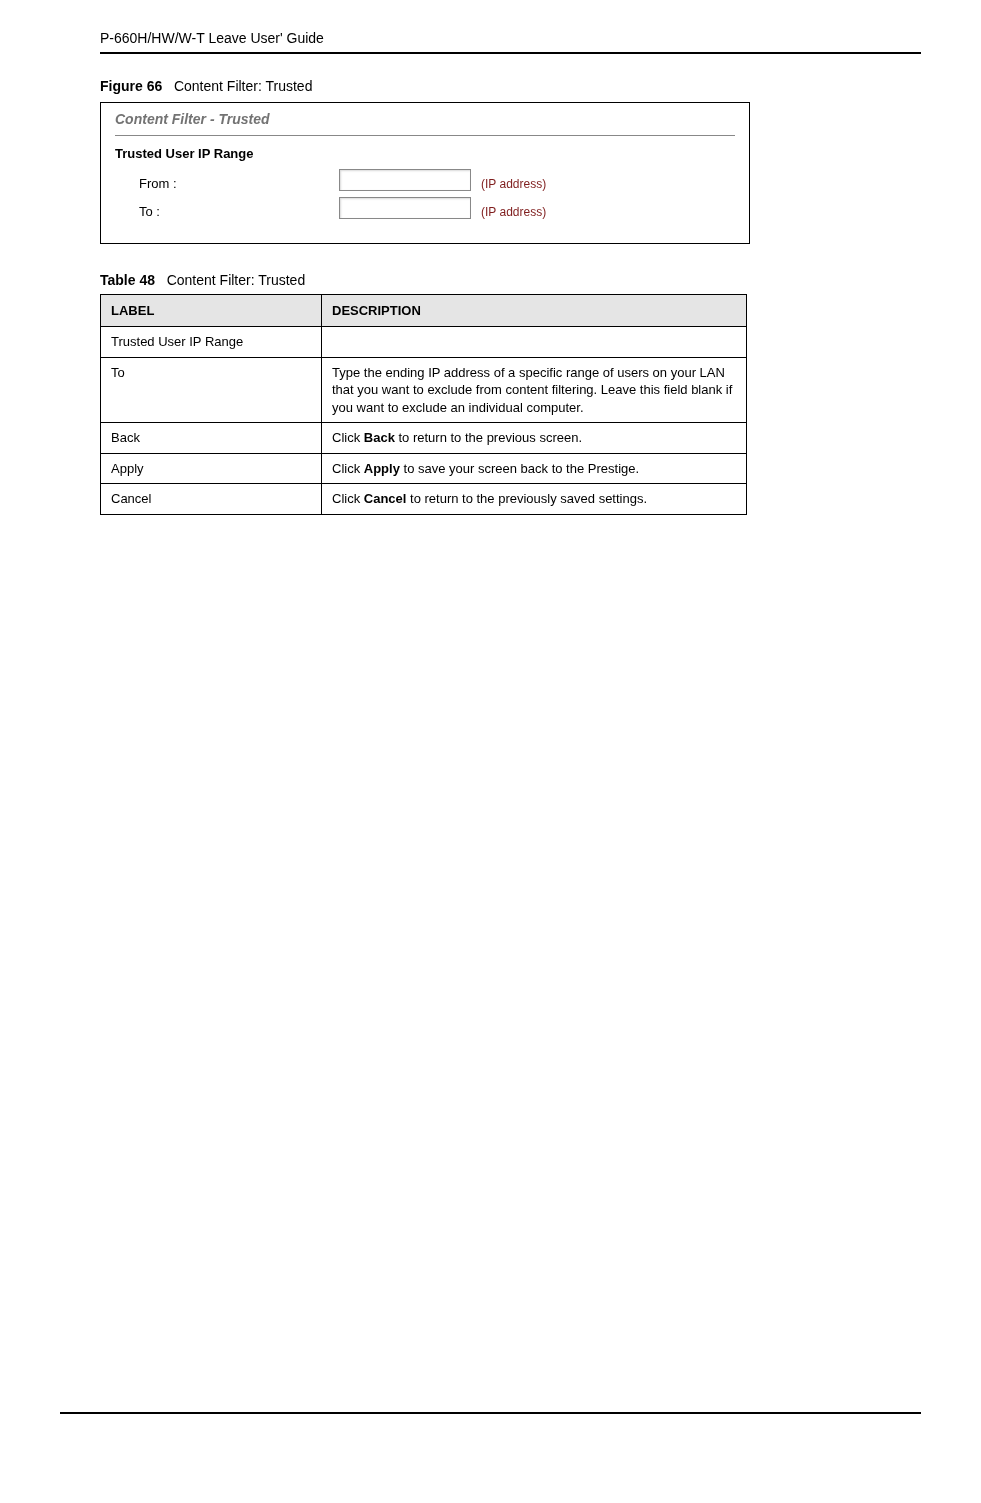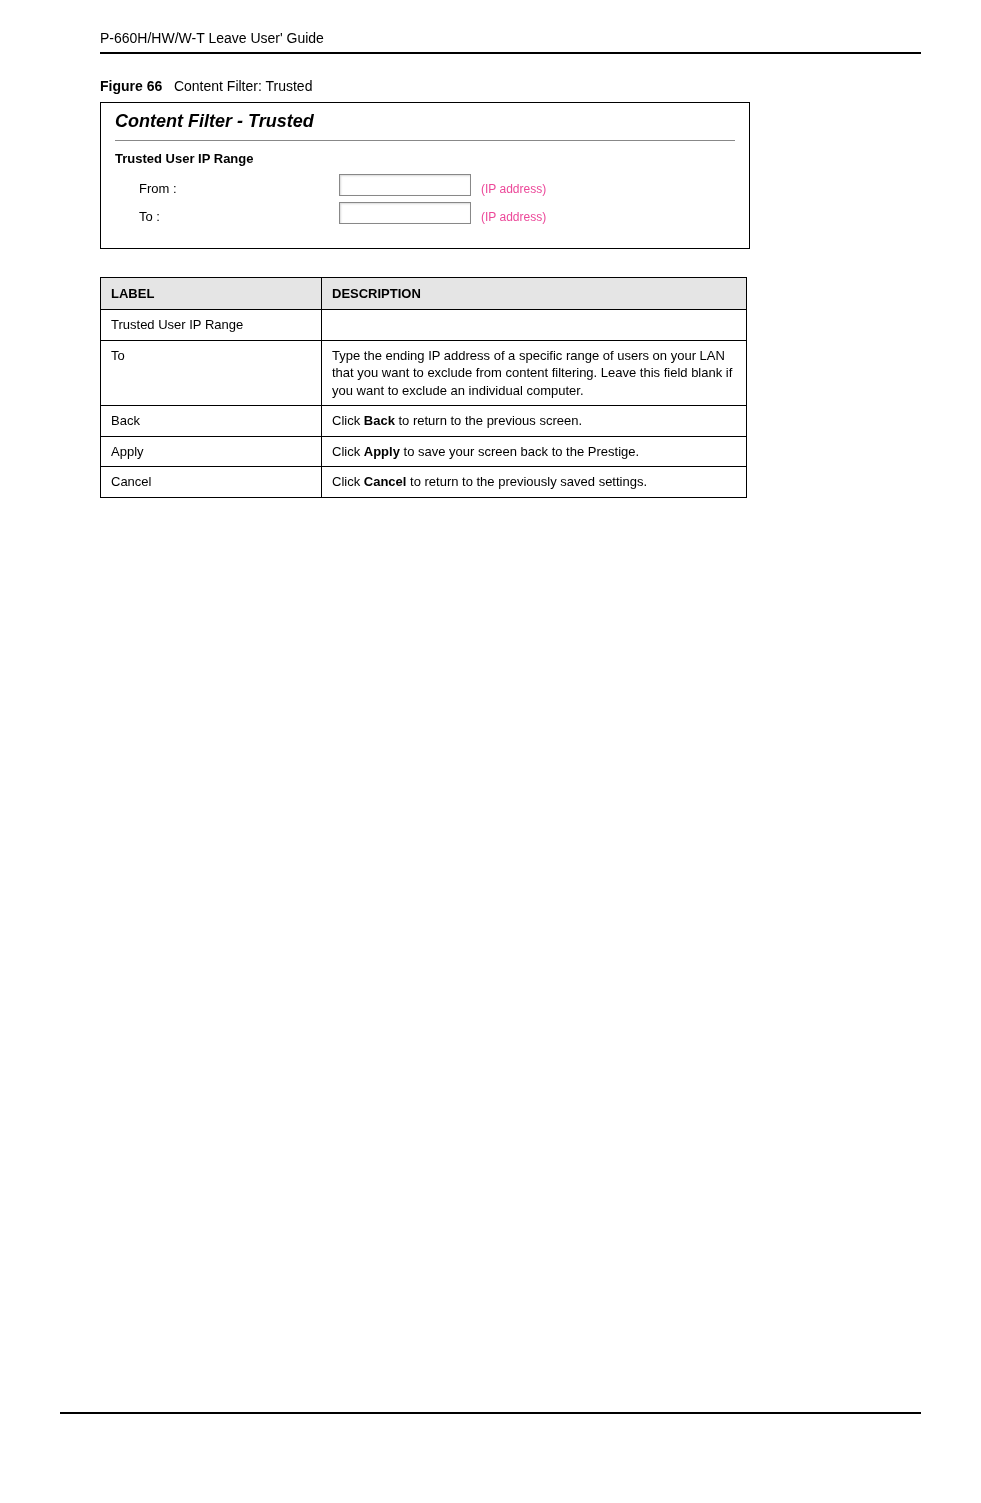--- a/index.html
+++ b/index.html
@@ -36,24 +36,24 @@
     padding: 0;
     box-sizing: border-box;
     margin-bottom: 28px;
   }
   .screenshot-inner {
     padding: 8px 14px 18px 14px;
     font-family: Arial, Helvetica, sans-serif;
     font-size: 13px;
   }
   .cf-title {
-    color: #000000;
+    color: #737373;
     font-style: italic;
     font-weight: bold;
-    font-size: 18px;
+    font-size: 14px;
     border-bottom: 1px solid #888;
     padding-bottom: 8px;
     margin-bottom: 10px;
   }
   .section-label {
     font-weight: bold;
     font-size: 13px;
     margin-bottom: 8px;
   }
   .field-row {
@@ -70,21 +70,21 @@
     display: inline-block;
     width: 130px;
     height: 20px;
     border: 1px solid #888;
     background: #fff;
     box-shadow: inset 1px 1px 2px rgba(0,0,0,.15);
     margin-right: 10px;
   }
   .field-row .hint {
     font-size: 12px;
-    color: #ec4899;
+    color: #7f1d1d;
   }
   .btn-row {
     border-top: 1px solid #ccc;
     margin-top: 24px;
     padding-top: 10px;
     text-align: center;
   }
   .fake-btn {
     display: inline-block;
     min-width: 56px;
@@ -173,20 +173,24 @@
       <div class="field-row">
         <span class="fname">To :</span>
         <span class="tbox"></span>
         <span class="hint">(IP address)</span>
       </div>
 
     </div>
   </div>
 
 
+  <div class="tbl-caption">
+    <span class="tbl-label">Table 48</span>
+    &nbsp;&nbsp;<span>Content Filter: Trusted</span>
+  </div>
 
   <table class="desc-table">
     <thead>
       <tr>
         <th>LABEL</th>
         <th>DESCRIPTION</th>
       </tr>
     </thead>
     <tbody>
       <tr>

